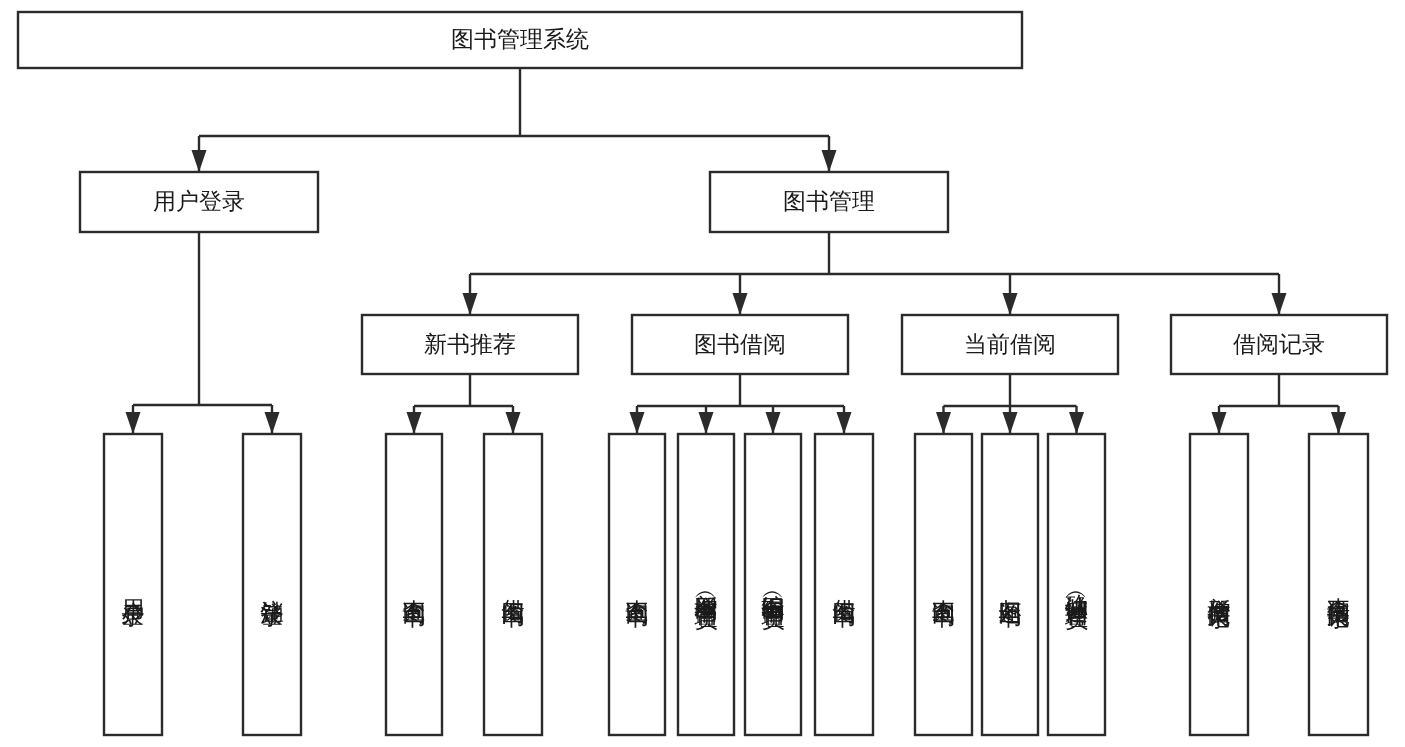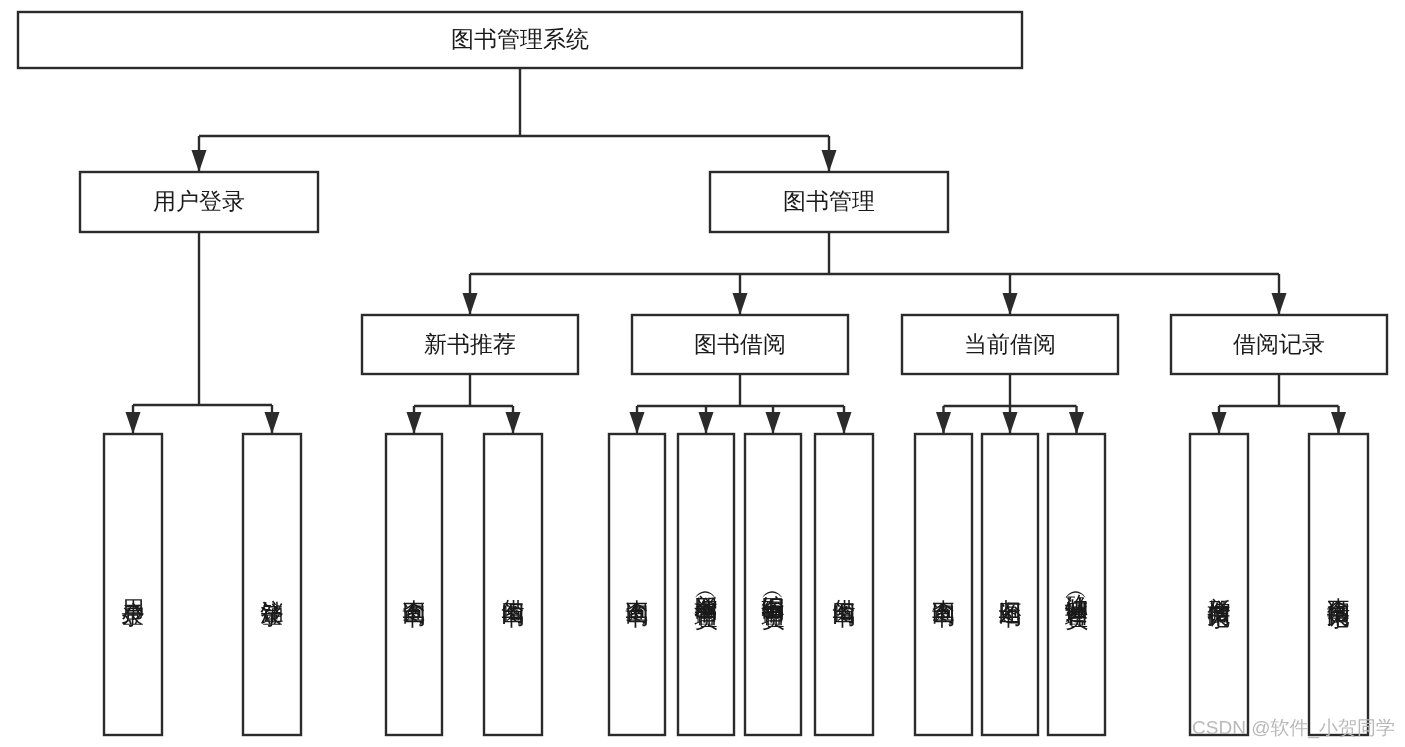--- a/index.html
+++ b/index.html
@@ -204,14 +204,13 @@
         <span class="leaf-label">确认归还（管理员）</span>
       </div>
       <div class="leaf-label-wrap" style="left: 1190px; top: 434px; width: 58px; height: 301px;">
         <span class="leaf-label">新增借阅记录</span>
       </div>
       <div class="leaf-label-wrap" style="left: 1309px; top: 434px; width: 59px; height: 301px;">
         <span class="leaf-label">查询借阅记录</span>
       </div>
     </div>
 
-  <div class="watermark">CSDN @软件_小贺同学</div>
 </div>
 
 </body></html>

